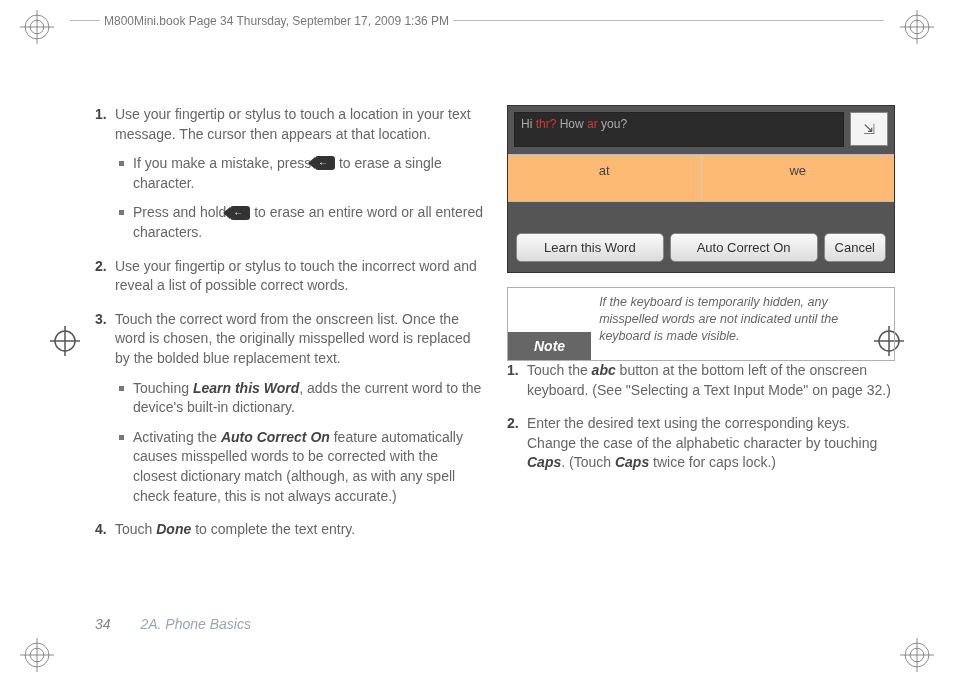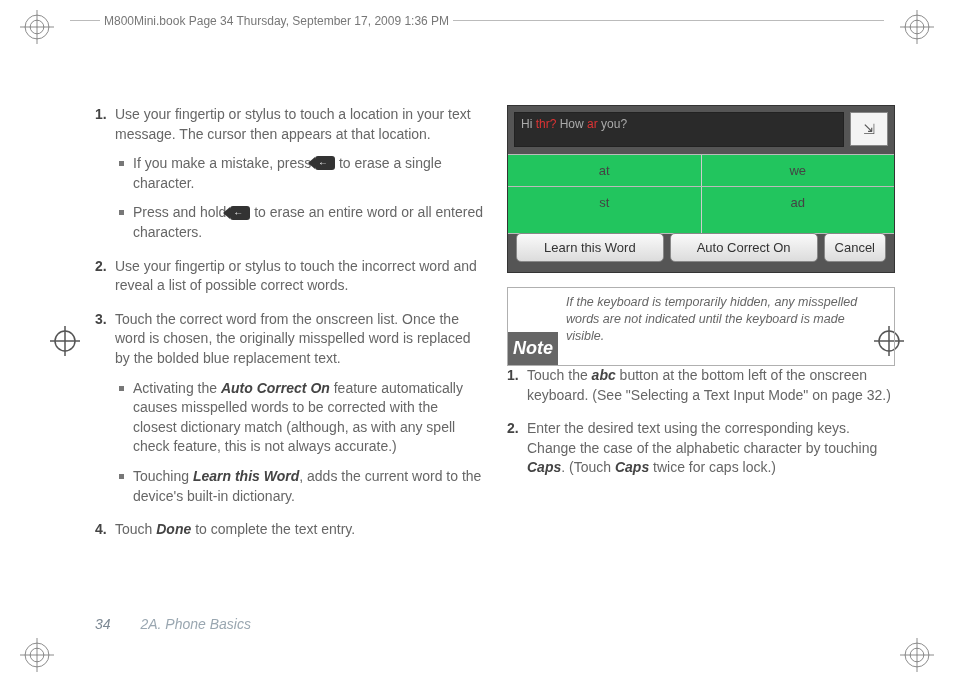--- a/index.html
+++ b/index.html
@@ -35,31 +35,31 @@
 
   .back-key { display: inline-block; vertical-align: middle; width: 20px; height: 14px; background: #333; border-radius: 3px; position: relative; top: -1px; }
   .back-key::before { content: ""; position: absolute; left: -7px; top: 1px; width: 0; height: 0; border-top: 6px solid transparent; border-bottom: 6px solid transparent; border-right: 7px solid #333; }
   .back-key::after { content: "←"; color: #fff; font-size: 10px; position: absolute; left: 3px; top: -1px; }
 
   .screenshot { width: 388px; height: 168px; background: #555; border: 1px solid #333; position: relative; }
   .ss-textfield { position: absolute; top: 6px; left: 6px; right: 50px; height: 35px; background: #2a2a2a; color: #aaa; font-size: 12px; padding: 4px 6px; border: 1px solid #222; }
   .ss-textfield .hi { color: #aaa; }
   .ss-textfield .err { color: #d33; }
   .ss-hide { position: absolute; top: 6px; right: 6px; width: 38px; height: 34px; background: #f4f4f4; border: 1px solid #888; display: flex; align-items: center; justify-content: center; font-size: 14px; color: #555; }
-  .ss-row { position: absolute; left: 0; right: 0; background: #22c55e; height: 48px; border-top: 1px solid #bbb; border-bottom: 1px solid #bbb; display: flex; }
+  .ss-row { position: absolute; left: 0; right: 0; background: #fdba74; height: 48px; border-top: 1px solid #bbb; border-bottom: 1px solid #bbb; display: flex; }
   .ss-row.r1 { top: 48px; }
   .ss-row.r2 { top: 80px; }
   .ss-row .cell { flex: 1; text-align: center; font-size: 13px; color: #444; border-right: 1px solid #ccc; line-height: 32px; }
   .ss-row .cell:last-child { border-right: none; }
   .ss-btnbar { position: absolute; left: 0; right: 0; bottom: 6px; height: 38px; display: flex; gap: 6px; padding: 0 8px; align-items: center; }
   .ss-btn { background: linear-gradient(#fafafa,#dcdcdc); border: 1px solid #888; border-radius: 5px; padding: 6px 10px; font-size: 13px; color: #333; flex: 0 0 auto; }
   .ss-btn.wide { flex: 1; text-align: center; }
 
   .note-box { margin-top: 14px; border: 1px solid #b0b0b0; display: flex; width: 388px; }
-  .note-left { background: #666; color: #fff; font-style: italic; font-weight: bold; font-size: 18px; padding: 6px 5px; display: flex; align-items: center; margin-top: 44px; }
+  .note-left { background: #666; color: #fff; font-style: italic; font-weight: bold; font-size: 14px; padding: 6px 26px; display: flex; align-items: center; margin-top: 44px; }
   .note-right { font-style: italic; font-size: 12.5px; color: #666; padding: 6px 8px; line-height: 1.35; flex: 1; }
 
   .h2 { font-style: italic; font-size: 19px; color: #444; margin: 16px 0 10px 0; font-weight: normal; }
 
   .footer { position: absolute; bottom: 50px; left: 95px; font-style: italic; color: #7c8893; font-size: 14px; }
   .footer .pg { margin-right: 26px; }
   .footer .light { color: #9aa7b1; }
 
   
   .reg.tl { top: 10px; left: 20px; } .reg.tr { top: 10px; right: 20px; }
@@ -131,24 +131,24 @@
       </li>
       <li>
         <span class="num">2.</span>
         <span class="body">Use your fingertip or stylus to touch the incorrect word and reveal a list of possible correct words.</span>
       </li>
       <li>
         <span class="num">3.</span>
         <span class="body">Touch the correct word from the onscreen list. Once the word is chosen, the originally misspelled word is replaced by the bolded blue replacement text.</span>
         <ul class="sub">
           <li>
+            <span>Touching </span><span class="bolditalic">Learn this Word</span><span>, adds the current word to the device's built-in dictionary.</span>
+          </li>
+          <li>
             <span>Activating the </span><span class="bolditalic">Auto Correct On</span><span> feature automatically causes misspelled words to be corrected with the closest dictionary match (although, as with any spell check feature, this is not always accurate.)</span>
-          </li>
-          <li>
-            <span>Touching </span><span class="bolditalic">Learn this Word</span><span>, adds the current word to the device's built-in dictionary.</span>
           </li>
         </ul>
       </li>
       <li>
         <span class="num">4.</span>
         <span class="body">
           <span>Touch </span><span class="bolditalic">Done</span><span> to complete the text entry.</span>
         </span>
       </li>
     </ol>
@@ -158,24 +158,20 @@
 
     <div class="screenshot">
       <div class="ss-textfield">
         <span class="hi">Hi </span><span class="err">thr?</span><span class="hi"> How </span><span class="err">ar</span><span class="hi"> you?</span>
       </div>
       <div class="ss-hide">⇲</div>
       <div class="ss-row r1">
         <div class="cell">at</div>
         <div class="cell">we</div>
       </div>
-      <div class="ss-row r2">
-        <div class="cell">st</div>
-        <div class="cell">ad</div>
-      </div>
       <div class="ss-btnbar">
         <div class="ss-btn wide">Learn this Word</div>
         <div class="ss-btn wide">Auto Correct On</div>
         <div class="ss-btn">Cancel</div>
       </div>
     </div>
 
     <div class="note-box">
       <div class="note-left">Note</div>
       <div class="note-right">If the keyboard is temporarily hidden, any misspelled words are not indicated until the keyboard is made visible.</div>

